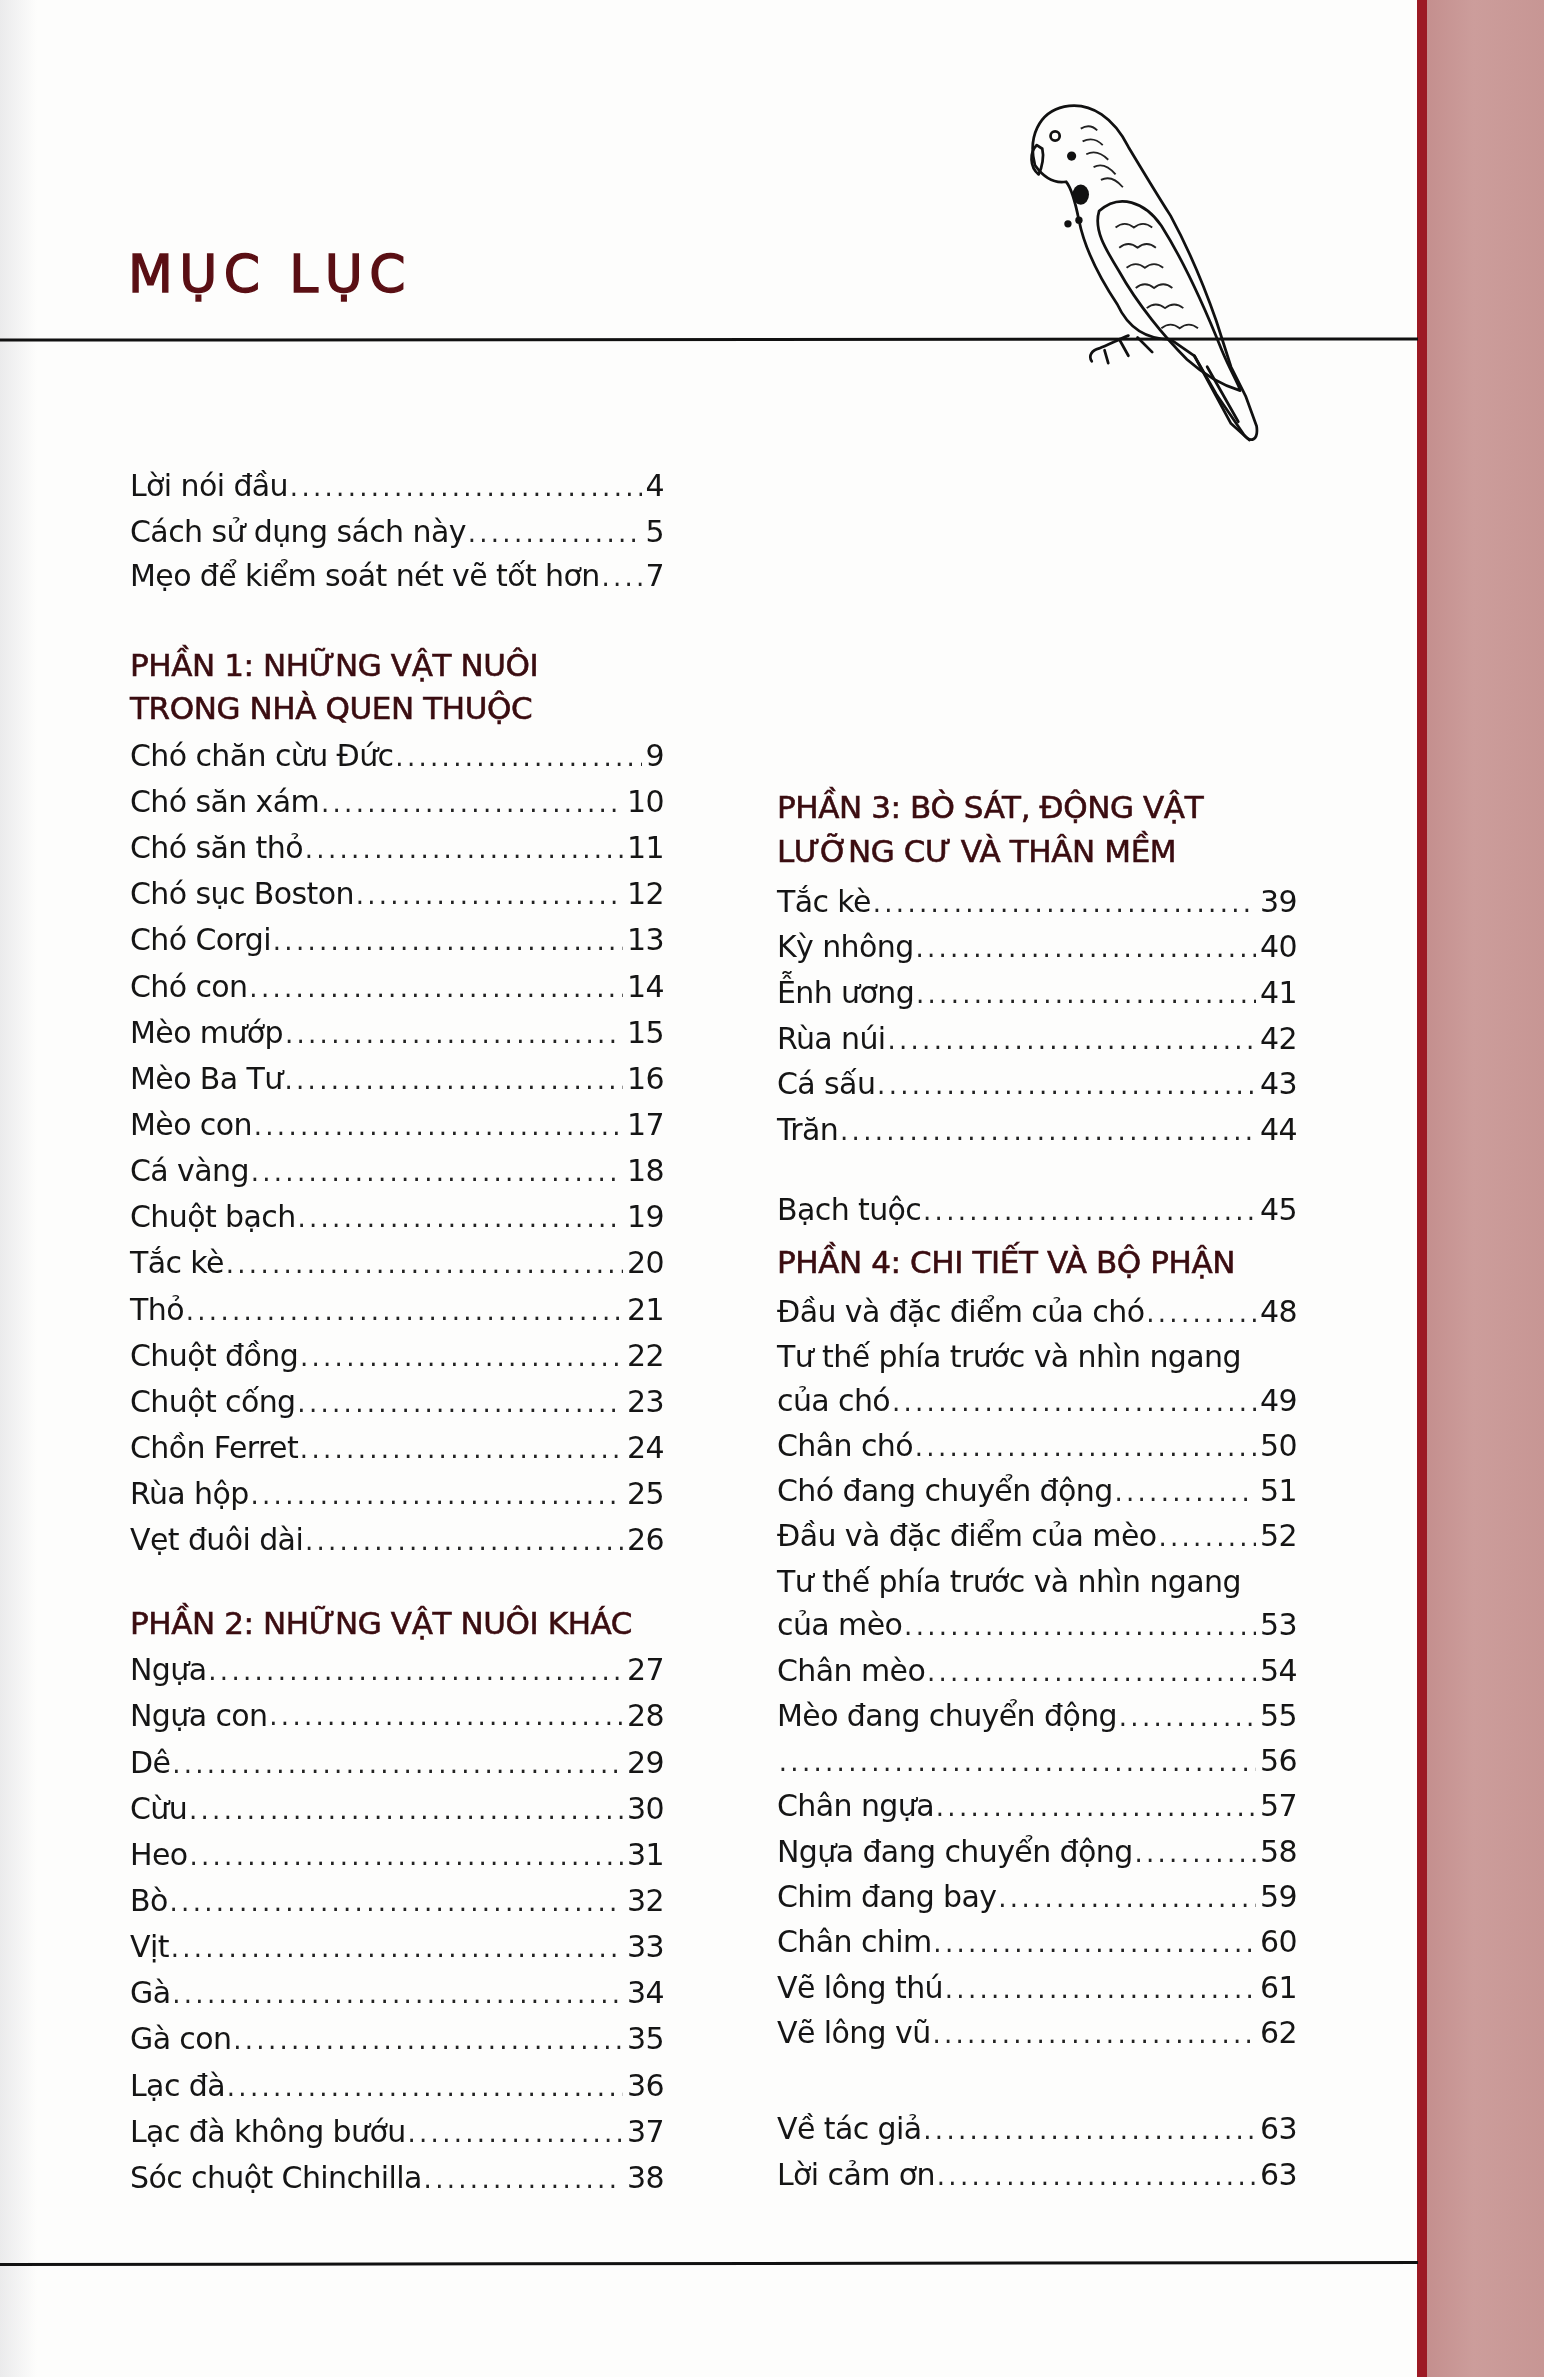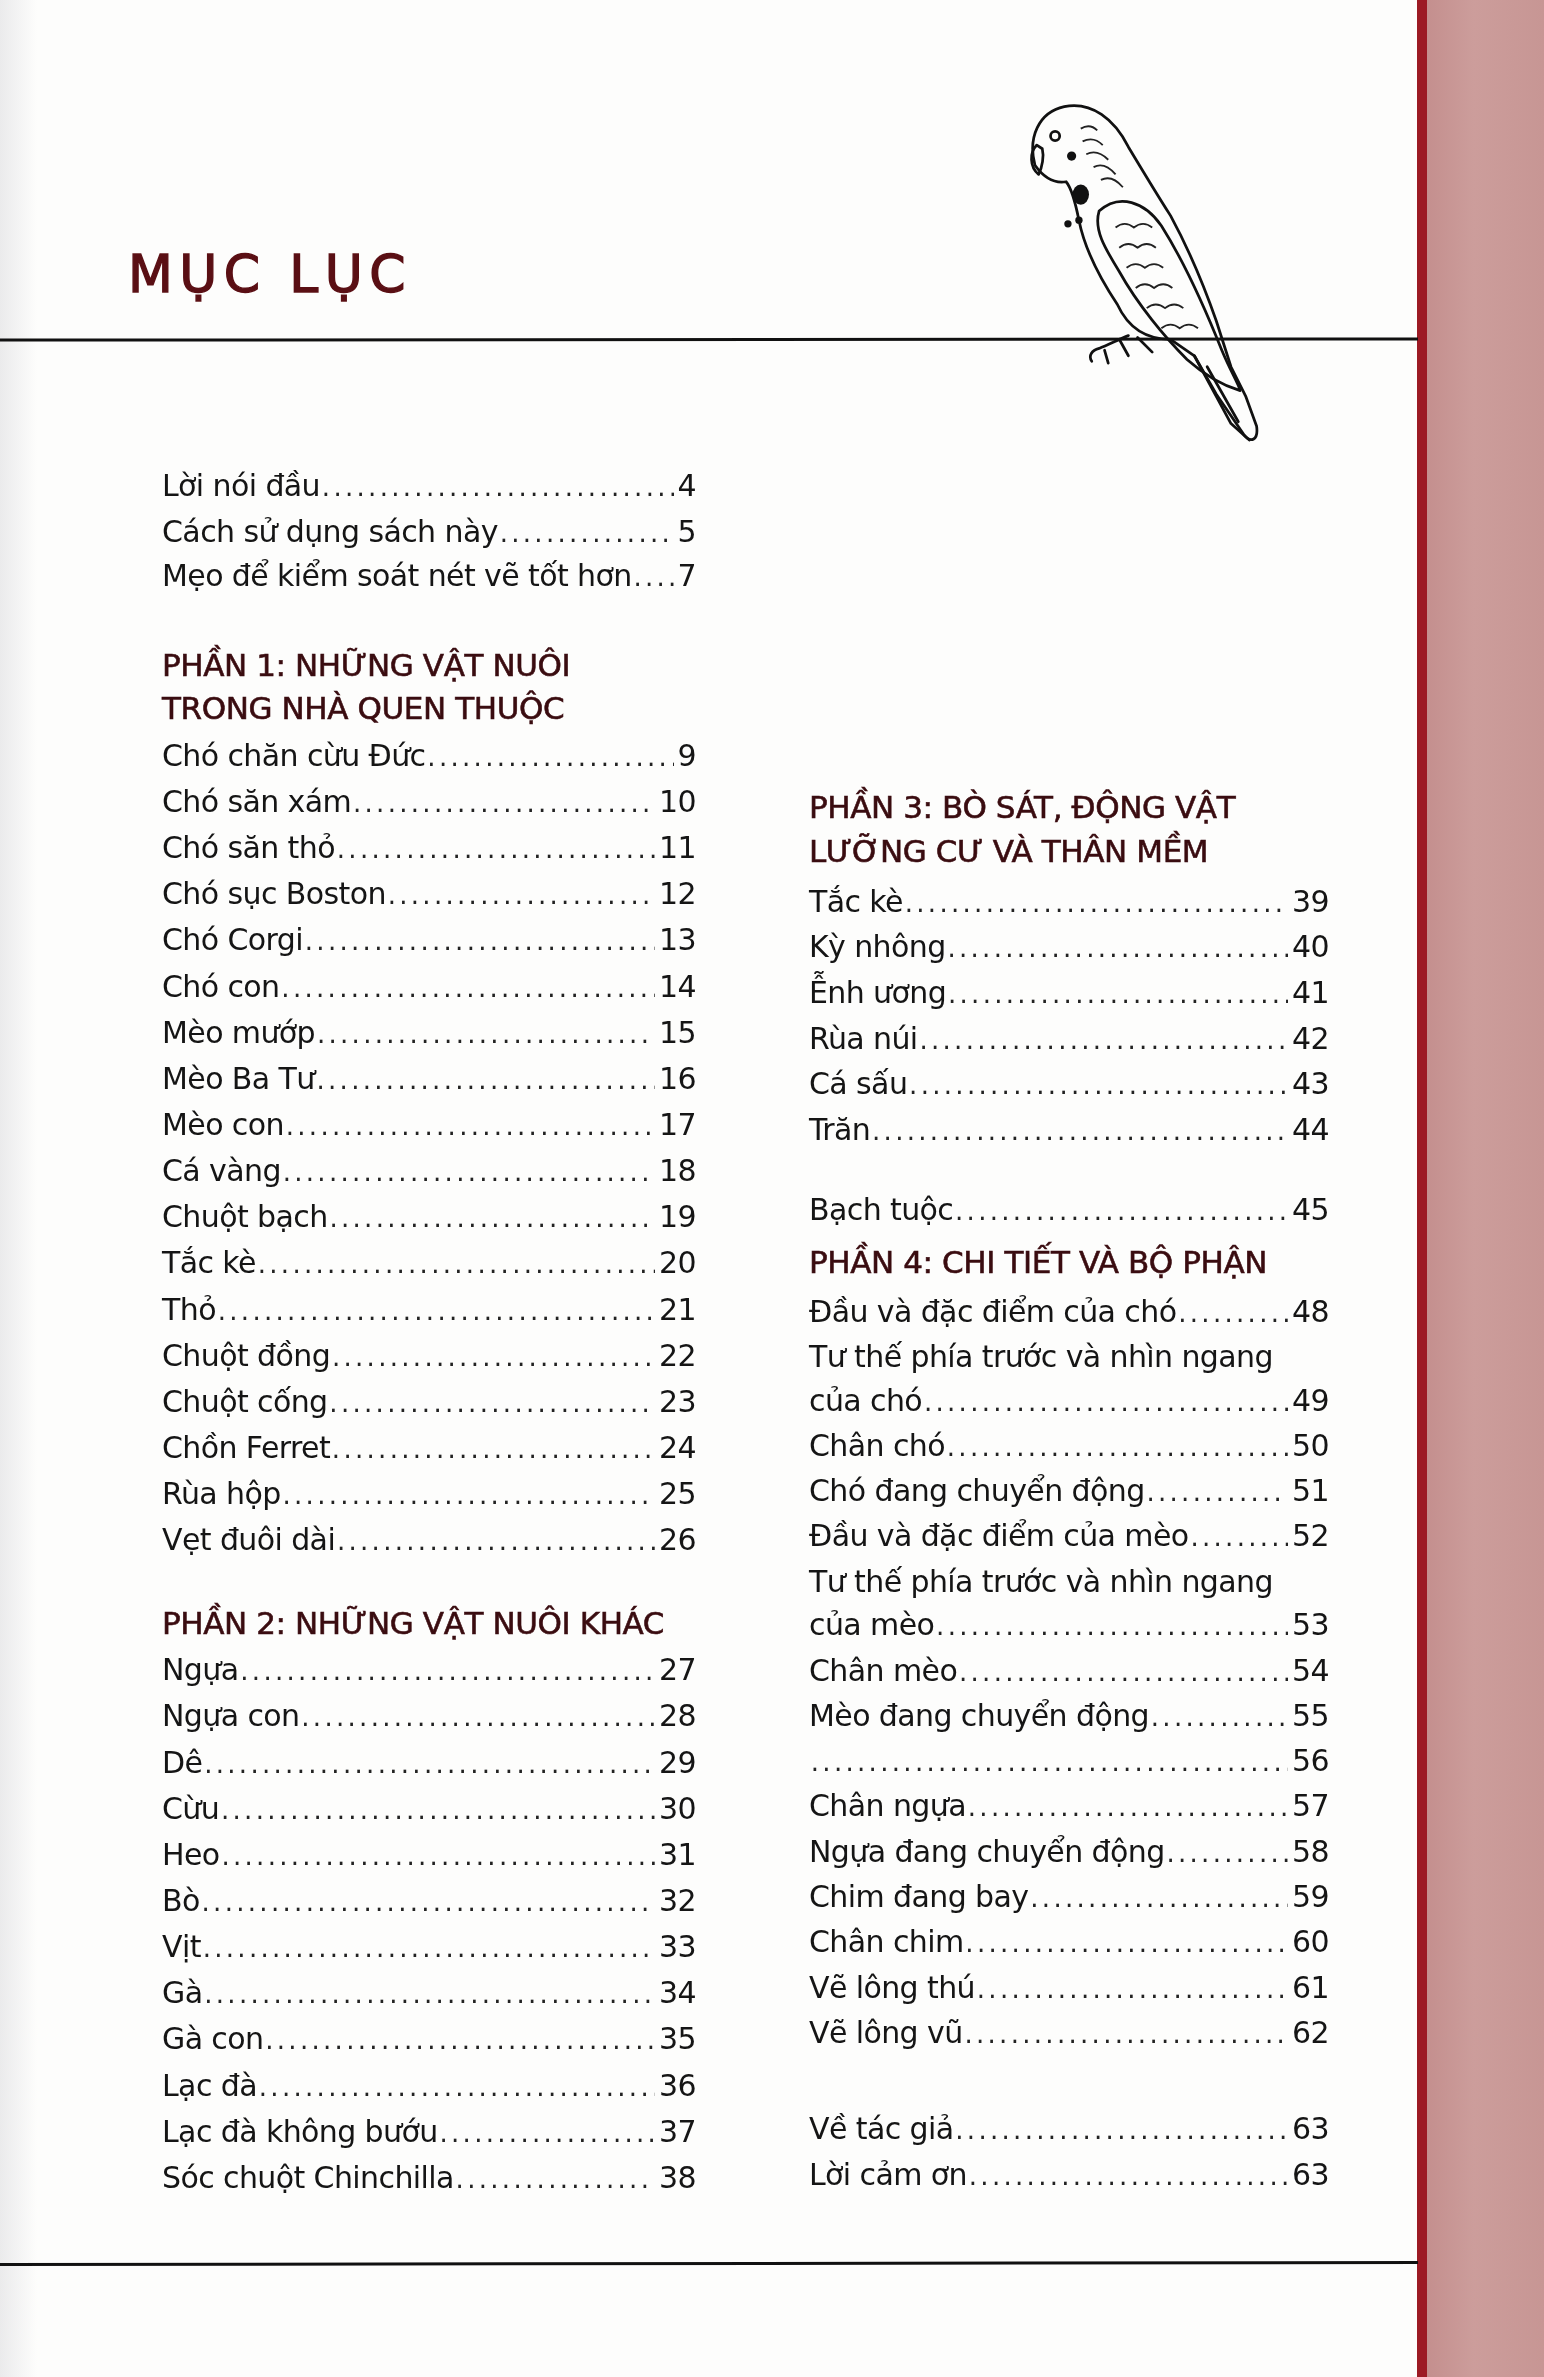--- a/index.html
+++ b/index.html
@@ -22,21 +22,21 @@
     position:absolute; left:128px; top:213px;
     font-family:"DejaVu Sans", sans-serif; font-size:52px; font-weight:normal;
     letter-spacing:6.4px; color:#5a0f14; line-height:1;
     -webkit-text-stroke:1.4px #5a0f14;
   }
   .rule { position:absolute; height:0; border-top:3.2px solid #111; }
   .rule.top { left:0; top:338px; width:1418px; transform:rotate(-0.05deg); }
   .rule.bottom { left:0; top:2262px; width:1418px; transform:rotate(-0.08deg); }
   .bird { position:absolute; left:991px; top:64px; width:316px; height:404px; }
 
-  .col { position:absolute;margin-left:32px; }
+  .col { position:absolute; }
   .col.left { left:130px; width:534px; }
   .col.right { left:777px; width:520px; }
 
   .row {
     position:absolute; left:0; right:0; height:46px;
     display:flex; align-items:baseline; font-size:30px; line-height:46px;
     letter-spacing:-0.6px; white-space:nowrap;
   }
   .row .label { flex:0 0 auto; }
   .row .dots {
@@ -207,21 +207,21 @@
       </div>
     </div>
 
   <div class="heading" style="top:1601px">PHẦN 2: NHỮNG VẬT NUÔI KHÁC</div>
   <div id="p2">
       <div class="row" style="top: 1647px;">
         <span class="label">Ngựa</span>
         <span class="dots"></span>
         <span class="page">27</span>
       </div>
-      <div class="row" style="top: 1693px;">
+      <div class="row" style="top: 1693px; align-items: center;">
         <span class="label">Ngựa con</span>
         <span class="dots"></span>
         <span class="page">28</span>
       </div>
       <div class="row" style="top: 1740px;">
         <span class="label">Dê</span>
         <span class="dots"></span>
         <span class="page">29</span>
       </div>
       <div class="row" style="top: 1786px;">

